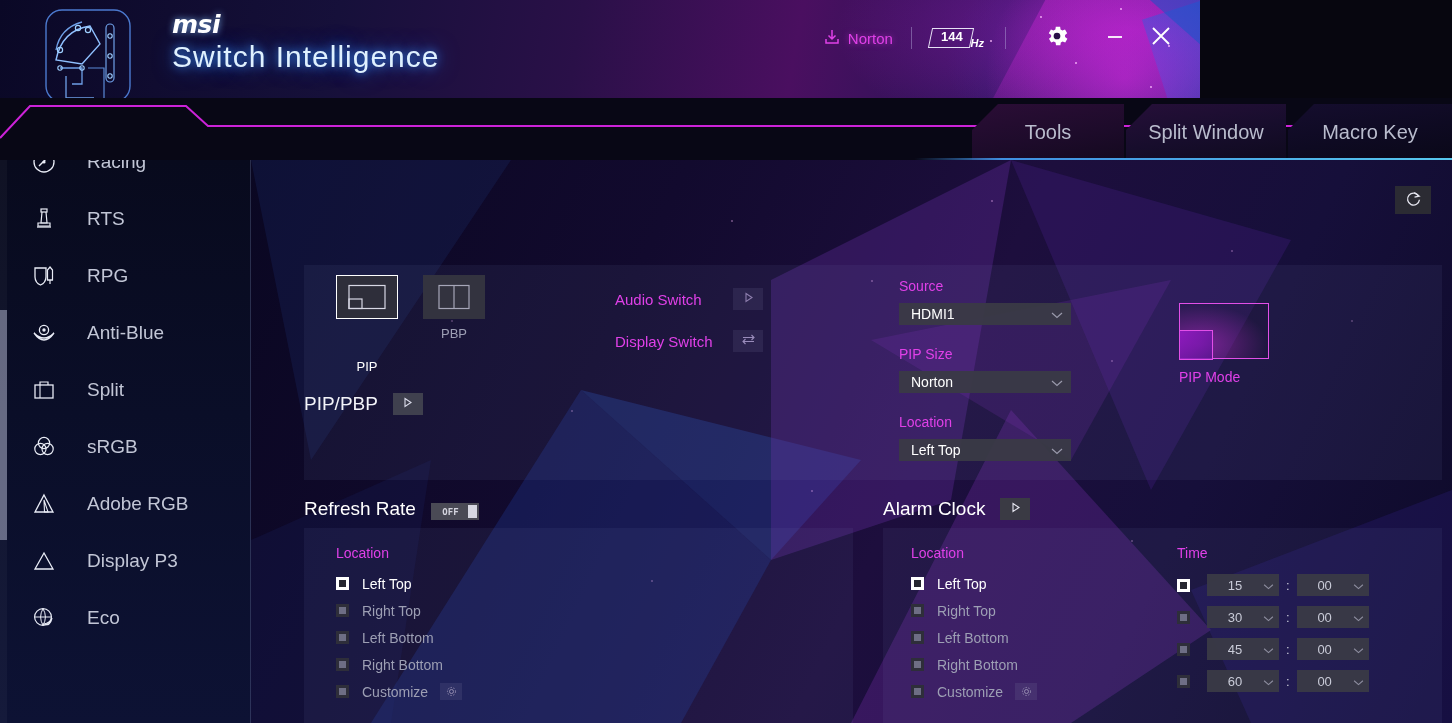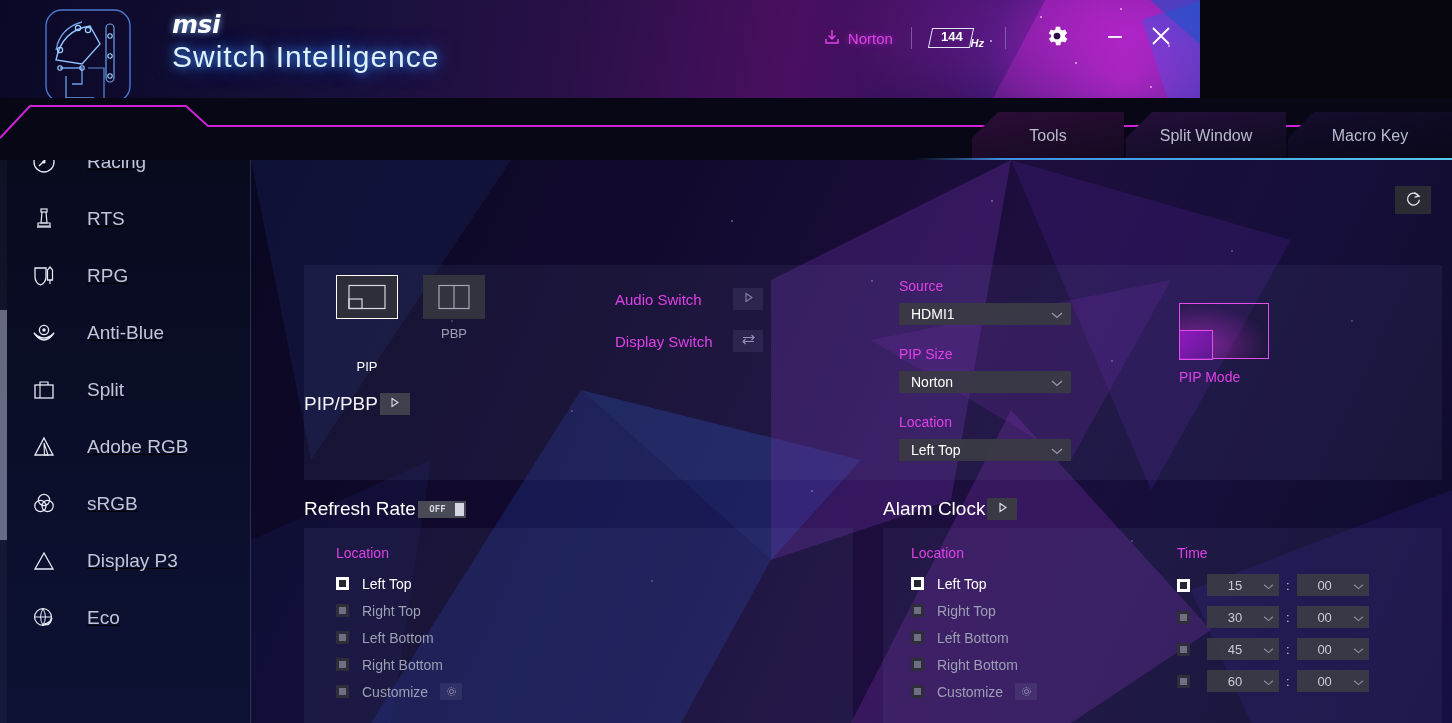--- a/index.html
+++ b/index.html
@@ -124,23 +124,23 @@
   }
   .tab-sep::after {
     content: ""; position: absolute; left: 8px; top: 2px;
     width: 1.4px; height: 40px; background: rgba(150,150,175,0.55);
     transform: rotate(-33deg); transform-origin: top;
   }
   .tab-plus { font-size: 25px; color: #8d8ea6; cursor: pointer; padding: 0 14px; line-height: 1; }
 
   .tab-right { position: absolute; right: 0; top: 0; height: 62px; display: flex; align-items: flex-end; }
   .rtab {
-    position: relative; width: 152px; height: 48px;
+    position: relative; width: 152px; height: 56px;
     display: flex; align-items: center; justify-content: center;
-    font-size: 16px; color: #b9bccd; cursor: pointer;
+    font-size: 20px; color: #b9bccd; cursor: pointer;
     clip-path: polygon(26px 0, 100% 0, 100% 100%, 0 100%, 0 26px);
     margin-left: 2px;
   }
   .rtab.t1 { background: linear-gradient(170deg, #2b0d36 0%, #1d0b2a 60%, #14091f 100%); }
   .rtab.t2 { width: 160px; background: linear-gradient(170deg, #260f39 0%, #170d2c 55%, #0f0a1e 100%); }
   .rtab.t3 { width: 164px; background: linear-gradient(170deg, #150d2e 0%, #0e0a22 55%, #0a0818 100%); }
   .cyanline {
     position: absolute; left: 0; bottom: 0; width: 1452px; height: 2px;
     background: linear-gradient(90deg, rgba(0,0,0,0) 0%, rgba(0,0,0,0) 63%, #3f8fe0 69%, #57c8ee 100%);
   }
@@ -152,21 +152,21 @@
     overflow: hidden;
   }
   .sb-scrollbar {
     position: absolute; left: 0; top: 0; width: 7px; height: 563px;
     background: rgba(255,255,255,0.035);
   }
   .sb-thumb {
     position: absolute; left: 0; top: 150px; width: 7px; height: 230px;
     background: rgba(185,190,215,0.5);
   }
-  .sb-list { position: absolute; left: 0; top: -27px; width: 251px; text-decoration: underline; }
+  .sb-list { position: absolute; left: 0; top: -27px; width: 251px; }
   .sb-item {
     height: 57px; display: flex; align-items: center; cursor: pointer;
     padding-left: 22px;
   }
   .sb-icon {
     width: 44px; display: flex; align-items: center; justify-content: center;
     color: #e9ecf6; flex: none;
   }
   .sb-label {
     margin-left: 21px; font-size: 19px; color: #c2c6d6; white-space: nowrap;
@@ -183,21 +183,21 @@
     background: linear-gradient(115deg, #0a0722 0%, #120a2e 30%, #1d0e3d 55%, #160f3a 75%, #0d0a28 100%);
   }
   .bgshape { position: absolute; pointer-events: none; }
   .reset-btn {
     position: absolute; right: 21px; top: 26px; width: 36px; height: 28px;
     background: #2b2b33; display: flex; align-items: center; justify-content: center;
     cursor: pointer;
   }
 
   .sect-title-row {
-    position: absolute; display: flex; align-items: center; gap: 2px;
+    position: absolute; display: flex; align-items: flex-end; gap: 15px;
   }
   .sect-title { font-size: 19px; color: #ffffff; }
   .mini-btn {
     width: 30px; height: 22px; background: #3a3a44;
     display: flex; align-items: center; justify-content: center; cursor: pointer;
   }
   .mini-btn.ghost { background: rgba(120,120,160,0.16); }
   .toggle-off {
     width: 48px; height: 17px; background: #4a4a55;
     display: flex; align-items: center; cursor: pointer;
@@ -446,36 +446,36 @@
               <path d="M10 9 V6 h8 v3" fill="none" stroke="#e9ecf6" stroke-width="1.2"></path>
               <path d="M10 9 v13" stroke="#e9ecf6" stroke-width="1.1"></path>
             </svg>
         </span>
         <span class="sb-label">Split</span>
       </div>
 
       <div class="sb-item">
         <span class="sb-icon">
           <svg width="28" height="28" viewBox="0 0 28 28">
-              <path d="M14 5 L23 22 H5z" fill="none" stroke="#e9ecf6" stroke-width="1.3"></path>
-              <path d="M14 10 L18 22 h-3.5z" fill="none" stroke="#e9ecf6" stroke-width="1.1"></path>
-            </svg>
-        </span>
-        <span class="sb-label">Adobe RGB</span>
+              <circle cx="14" cy="10" r="5.6" fill="none" stroke="#e9ecf6" stroke-width="1.2"></circle>
+              <circle cx="10.4" cy="16" r="5.6" fill="none" stroke="#e9ecf6" stroke-width="1.2"></circle>
+              <circle cx="17.6" cy="16" r="5.6" fill="none" stroke="#e9ecf6" stroke-width="1.2"></circle>
+            </svg>
+        </span>
+        <span class="sb-label">sRGB</span>
       </div>
 
       <div class="sb-item">
         <span class="sb-icon">
           <svg width="28" height="28" viewBox="0 0 28 28">
-              <circle cx="14" cy="10" r="5.6" fill="none" stroke="#e9ecf6" stroke-width="1.2"></circle>
-              <circle cx="10.4" cy="16" r="5.6" fill="none" stroke="#e9ecf6" stroke-width="1.2"></circle>
-              <circle cx="17.6" cy="16" r="5.6" fill="none" stroke="#e9ecf6" stroke-width="1.2"></circle>
-            </svg>
-        </span>
-        <span class="sb-label">sRGB</span>
+              <path d="M14 5 L23 22 H5z" fill="none" stroke="#e9ecf6" stroke-width="1.3"></path>
+              <path d="M14 10 L18 22 h-3.5z" fill="none" stroke="#e9ecf6" stroke-width="1.1"></path>
+            </svg>
+        </span>
+        <span class="sb-label">Adobe RGB</span>
       </div>
 
       <div class="sb-item">
         <span class="sb-icon">
           <svg width="28" height="28" viewBox="0 0 28 28">
               <path d="M14 6 L23 22 H5z" fill="none" stroke="#e9ecf6" stroke-width="1.3"></path>
             </svg>
         </span>
         <span class="sb-label">Display P3</span>
       </div>

